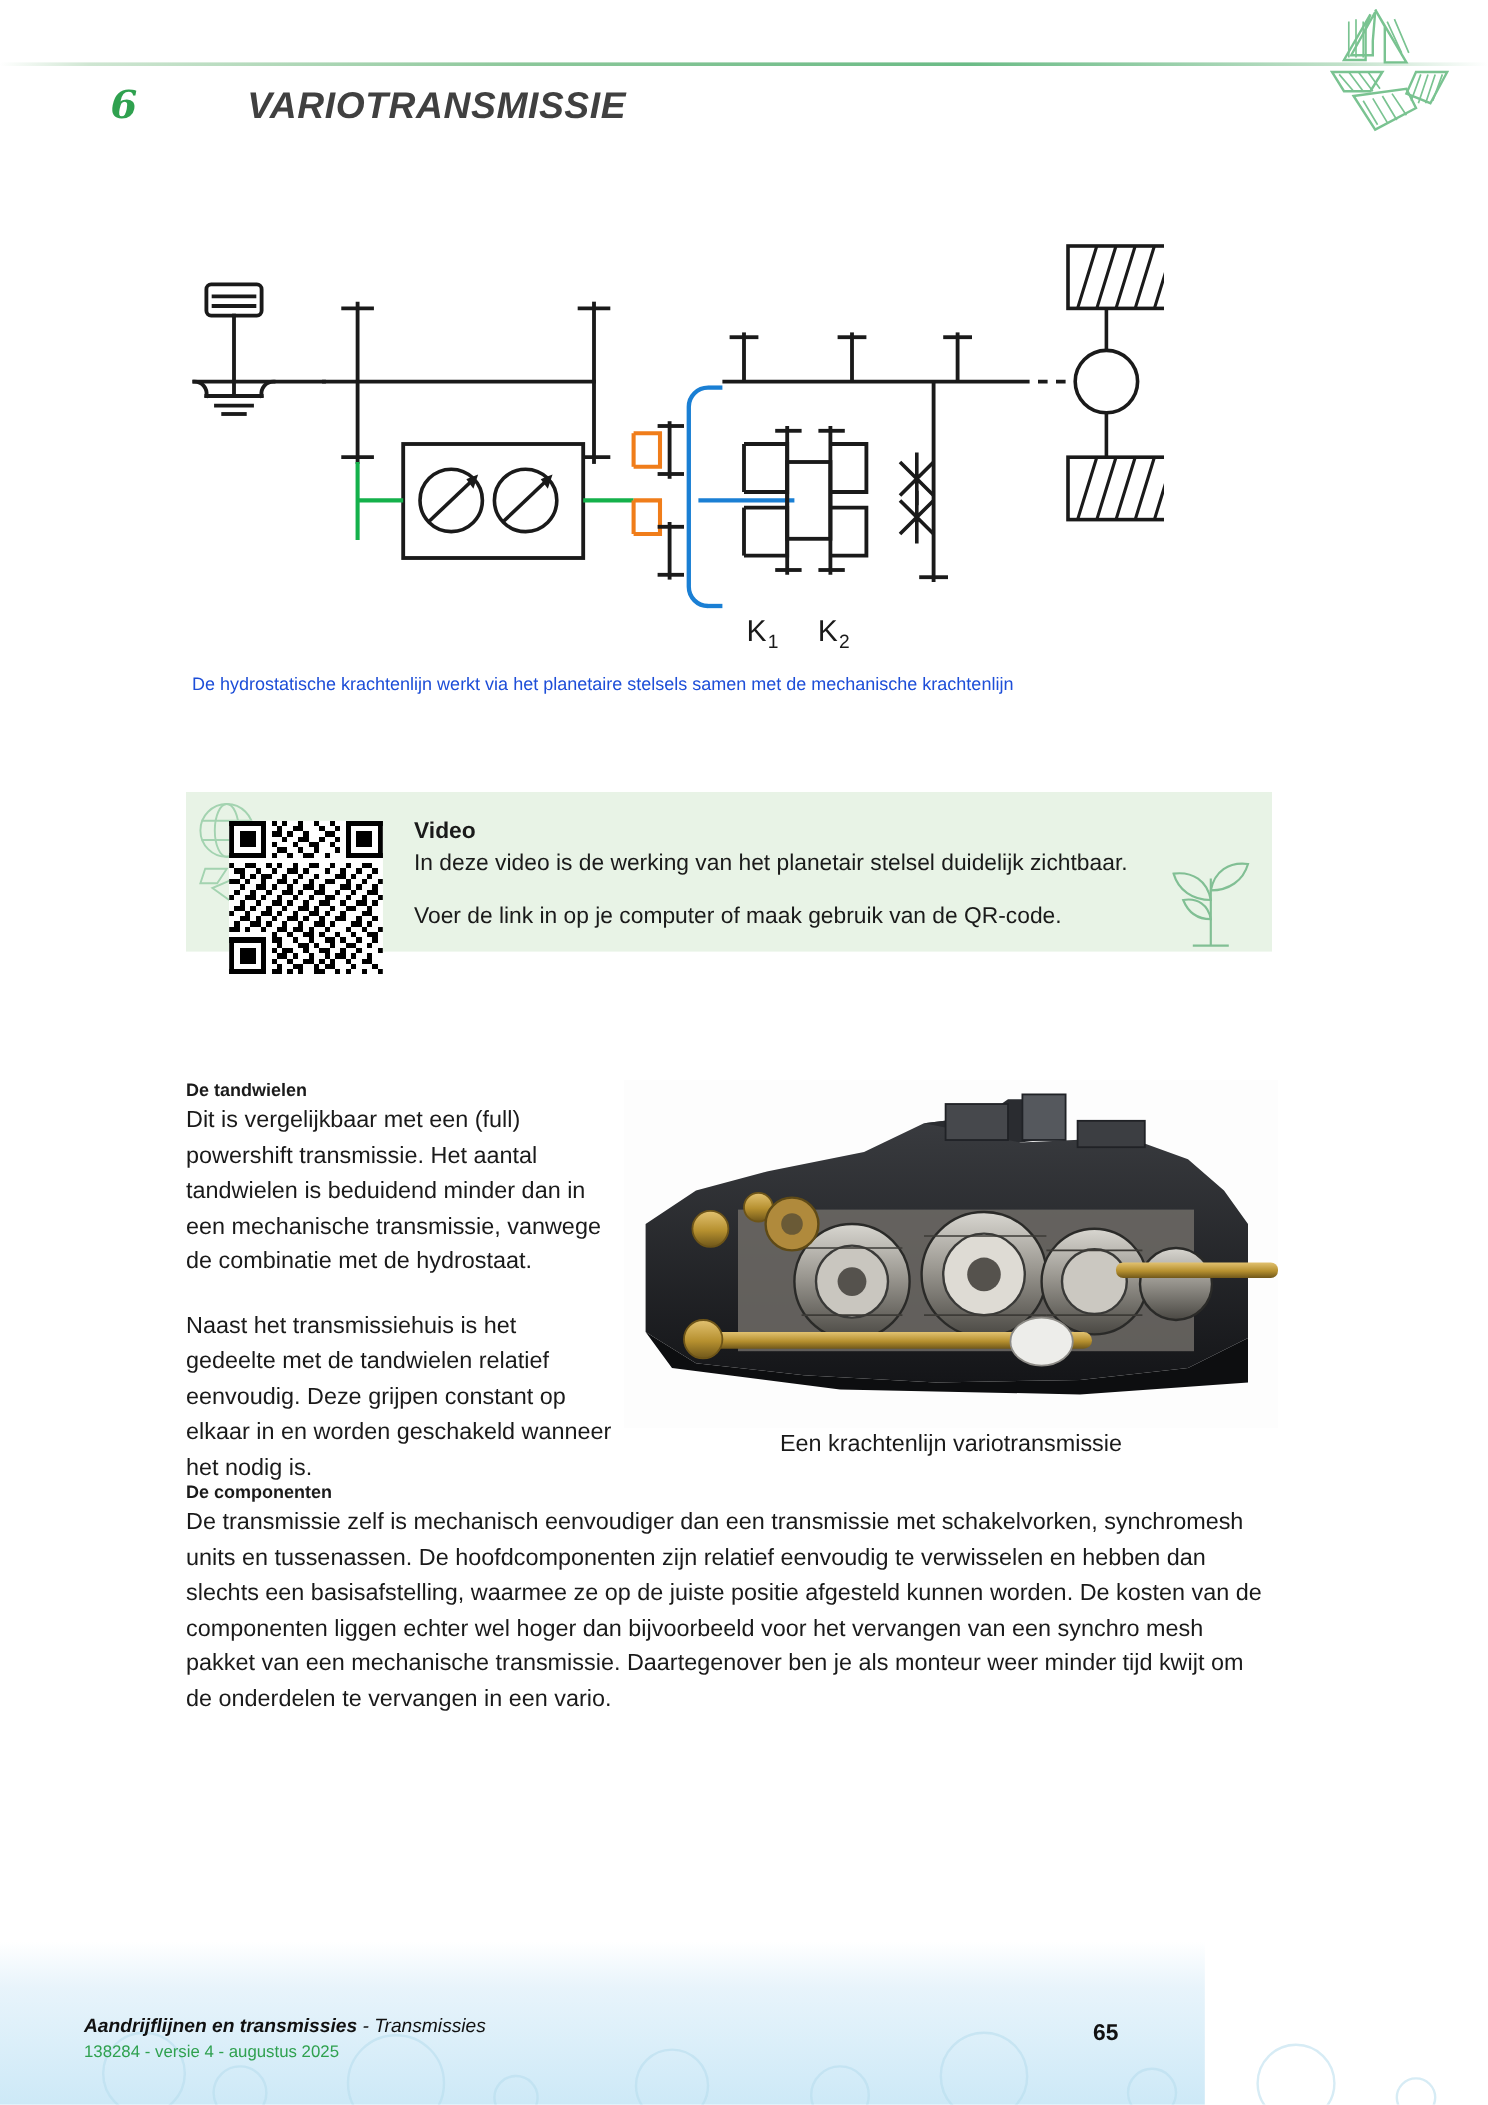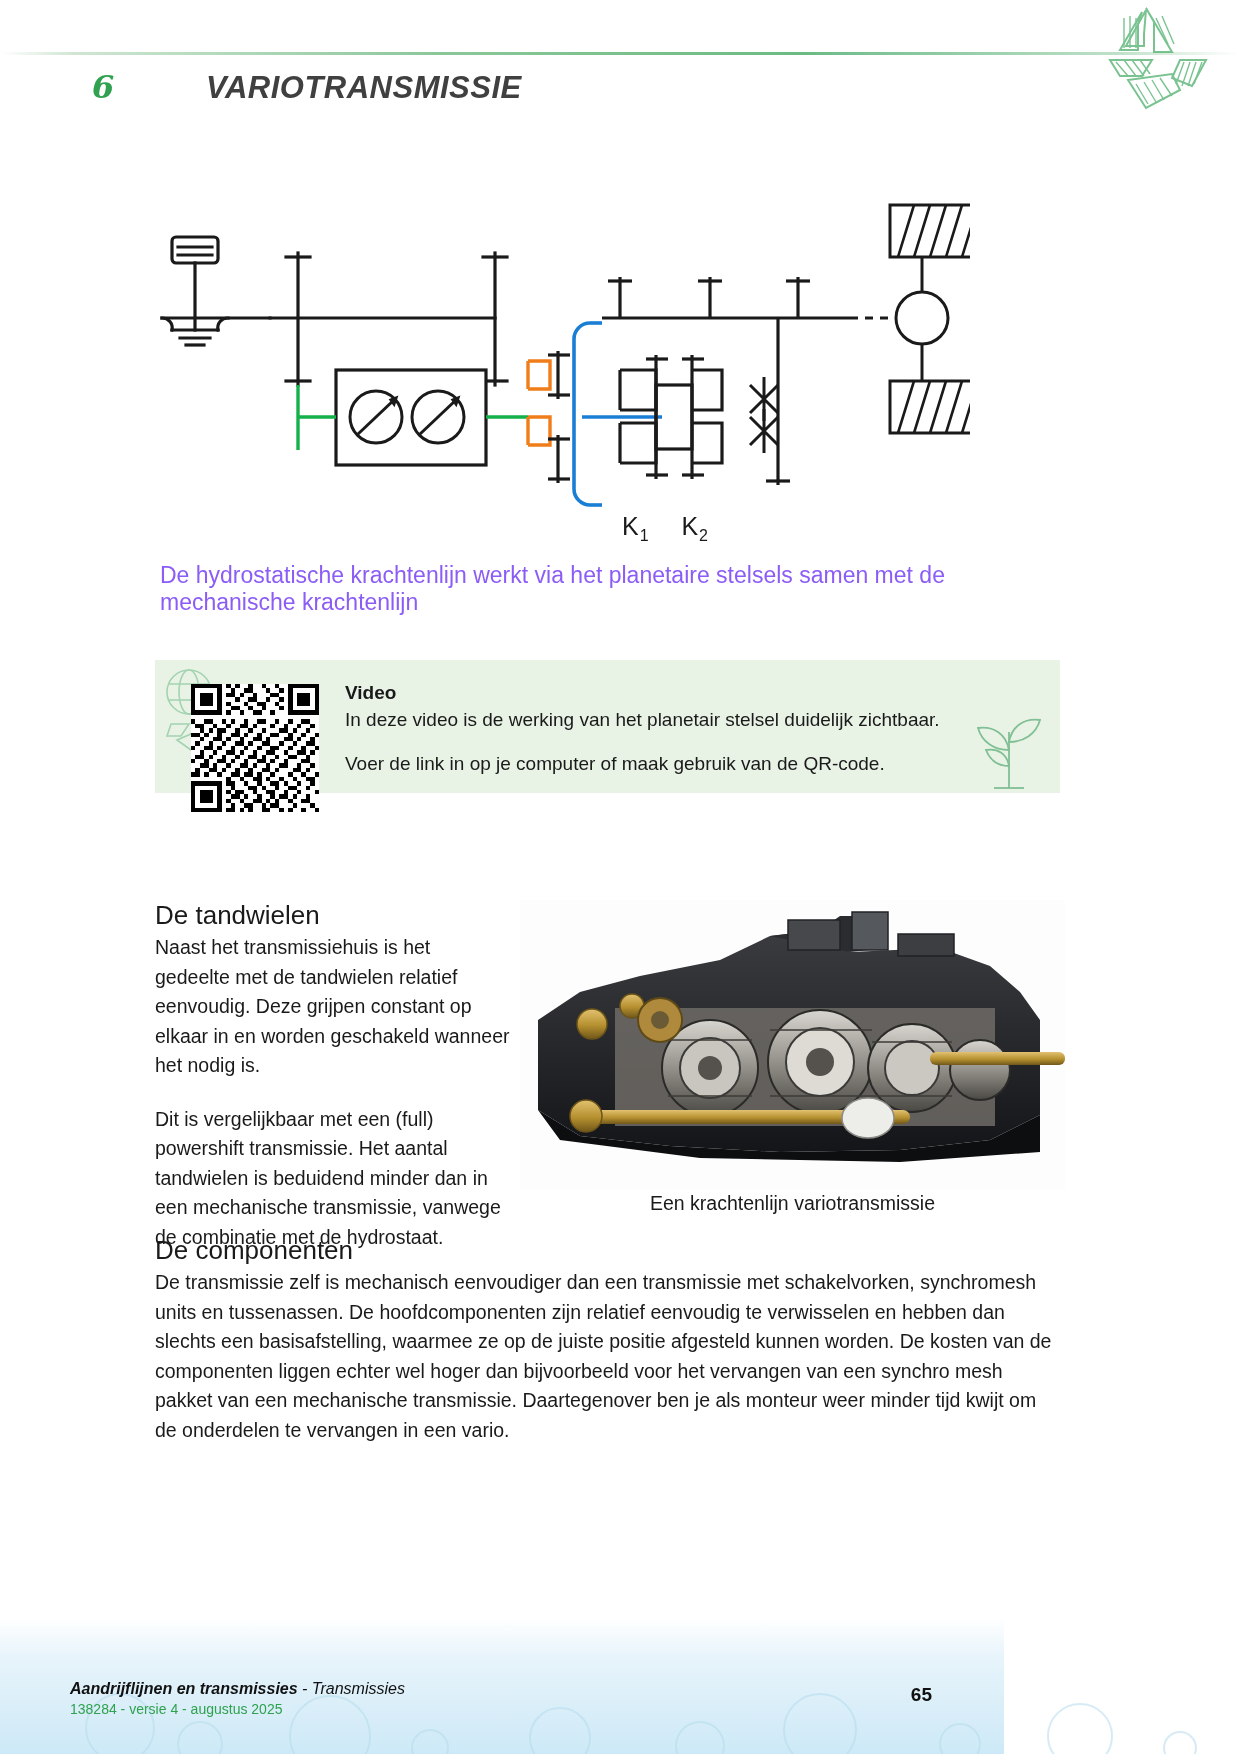--- a/index.html
+++ b/index.html
@@ -76,22 +76,22 @@
   }
   .k-labels sub {
     font-size: 16px;
   }
 
   .caption-main {
     position: absolute;
     left: 160px;
     top: 562px;
     width: 910px;
-    font-size: 23px;
-    color: #8b5cf6;
+    font-size: 15px;
+    color: #1d4ed8;
   }
 
   
   .video-box {
     position: absolute;
     left: 155px;
     top: 660px;
     width: 905px;
     height: 133px;
     background: #e8f3e6;
@@ -142,22 +142,22 @@
   }
 
   
   .col-left {
     position: absolute;
     left: 155px;
     top: 900px;
     width: 355px;
   }
   .sub-head {
-    font-size: 26px;
-    font-weight: normal;
+    font-size: 15px;
+    font-weight: bold;
     margin: 0 0 2px 0;
   }
   .para {
     font-size: 19.5px;
     line-height: 29.5px;
     margin: 0;
   }
   .para + .para { margin-top: 24px; }
 
   .photo {
@@ -627,22 +627,22 @@
   <div class="video-text">
     <div class="video-title">Video</div>
     <div class="video-line">In deze video is de werking van het planetair stelsel duidelijk zichtbaar.</div>
     <div class="video-gap"></div>
     <div class="video-line">Voer de link in op je computer of maak gebruik van de QR-code.</div>
   </div>
 </div>
 
 <div class="col-left">
   <div class="sub-head">De tandwielen</div>
+  <p class="para">Dit is vergelijkbaar met een (full) powershift transmissie. Het aantal tandwielen is beduidend minder dan in een mechanische transmissie, vanwege de combinatie met de hydrostaat.</p>
   <p class="para">Naast het transmissiehuis is het gedeelte met de tandwielen relatief eenvoudig. Deze grijpen constant op elkaar in en worden geschakeld wanneer het nodig is.</p>
-  <p class="para">Dit is vergelijkbaar met een (full) powershift transmissie. Het aantal tandwielen is beduidend minder dan in een mechanische transmissie, vanwege de combinatie met de hydrostaat.</p>
 </div>
 
 <div class="photo">
   <svg viewBox="0 0 545 290" width="545" height="290">
     <defs>
       <linearGradient id="metal" x1="0" y1="0" x2="0" y2="1">
         <stop offset="0%" stop-color="#d8d6d0"></stop>
         <stop offset="45%" stop-color="#9b9891"></stop>
         <stop offset="100%" stop-color="#4a4843"></stop>
       </linearGradient>

